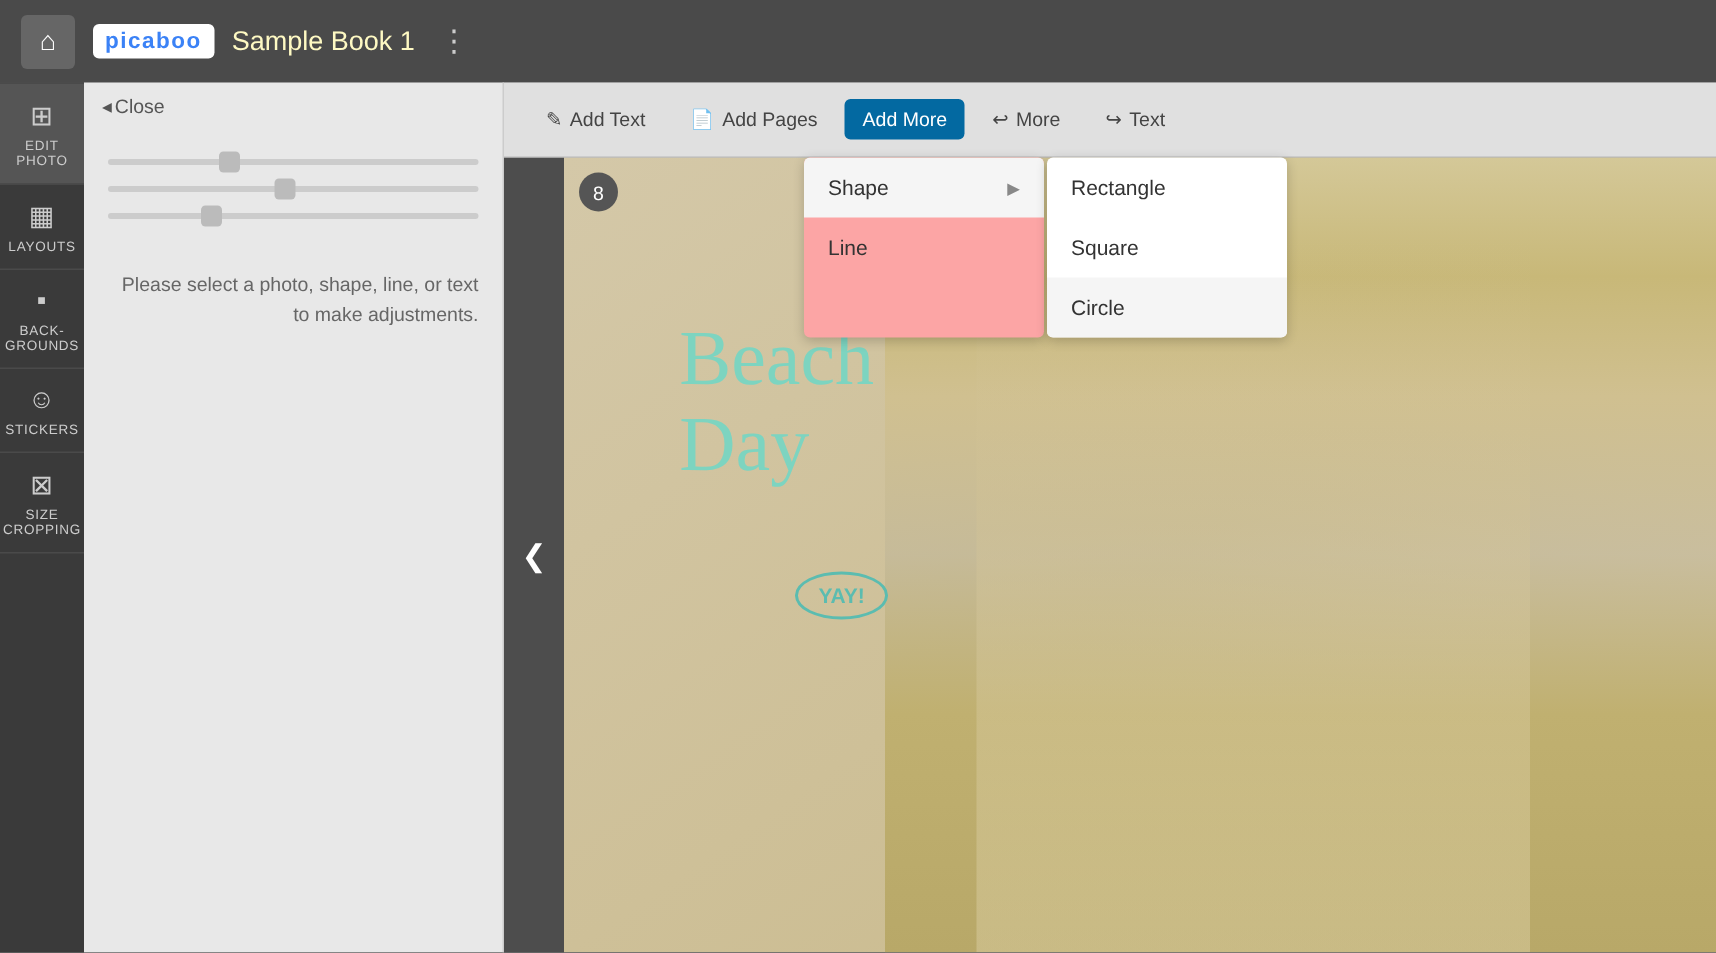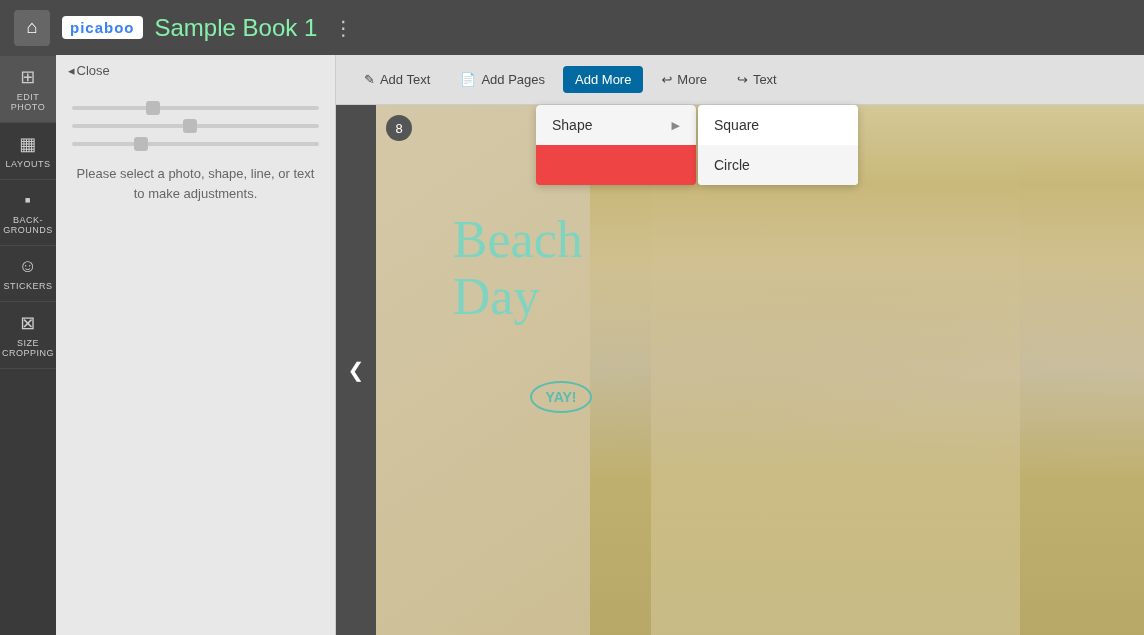--- a/index.html
+++ b/index.html
@@ -17,21 +17,21 @@
       color: #fff; font-size: 18px; cursor: pointer;
     }
     #topbar .logo {
       display: flex; align-items: center; gap: 6px;
     }
     #topbar .logo-img {
       background: #fff; border-radius: 4px; padding: 3px 8px;
       font-size: 15px; font-weight: bold; color: #3b82f6; letter-spacing: 1px;
     }
     #topbar .book-title {
-      color: #86efac; font-size: 24px; font-weight: 500;
+      color: #fef9c3; font-size: 18px; font-weight: 500;
     }
     #topbar .more-icon {
       color: #ccc; font-size: 20px; cursor: pointer; margin-left: 4px;
     }
 
     
     #main {
       display: flex; height: 580px;
     }
 
@@ -74,21 +74,21 @@
     }
     .slider-track {
       flex: 1; height: 4px; background: #ccc; border-radius: 2px;
       position: relative;
     }
     .slider-thumb {
       width: 14px; height: 14px; background: #bbb; border-radius: 3px;
       position: absolute; top: -5px; cursor: pointer;
     }
     .panel-hint {
-      font-size: 13px; color: #666; text-align: center; margin-top: 4px;
+      font-size: 13px; color: #666; text-align: right; margin-top: 20px;
       line-height: 1.5;
     }
 
     
     #content {
       flex: 1; display: flex; flex-direction: column; background: #777;
     }
 
     
     #toolbar {
@@ -162,21 +162,21 @@
     
     #dropdown-add-more {
       position: absolute; top: 50px; left: 0; right: 0;
       z-index: 100; pointer-events: none;
     }
     .submenu-container {
       position: absolute; top: 0; left: 200px;
       display: flex; gap: 0;
     }
     .submenu-primary {
-      background: #ef4444; box-shadow: 0 2px 8px rgba(0,0,0,0.2);
+      background: #fca5a5; box-shadow: 0 2px 8px rgba(0,0,0,0.2);
       border-radius: 4px; min-width: 160px; overflow: hidden;
       pointer-events: all;
     }
     .submenu-item {
       display: flex; align-items: center; justify-content: space-between;
       padding: 12px 16px; font-size: 14px; color: #333; cursor: pointer;
     }
     .submenu-item.highlighted { background: #f5f5f5; }
     .submenu-arrow { font-size: 11px; color: #888; }
     .submenu-secondary {
@@ -274,22 +274,28 @@
         <span>Text</span>
       </button>
 
       <div id="dropdown-add-more">
         <div class="submenu-container">
           <div class="submenu-primary">
             <div class="submenu-item highlighted">
               <span>Shape</span>
               <span class="submenu-arrow">▶</span>
             </div>
+            <div class="submenu-item">
+              <span>Line</span>
+            </div>
           </div>
           <div class="submenu-secondary">
+            <div class="submenu-item">
+              <span>Rectangle</span>
+            </div>
             <div class="submenu-item">
               <span>Square</span>
             </div>
             <div class="submenu-item highlighted">
               <span>Circle</span>
             </div>
           </div>
         </div>
       </div>
     </div>

